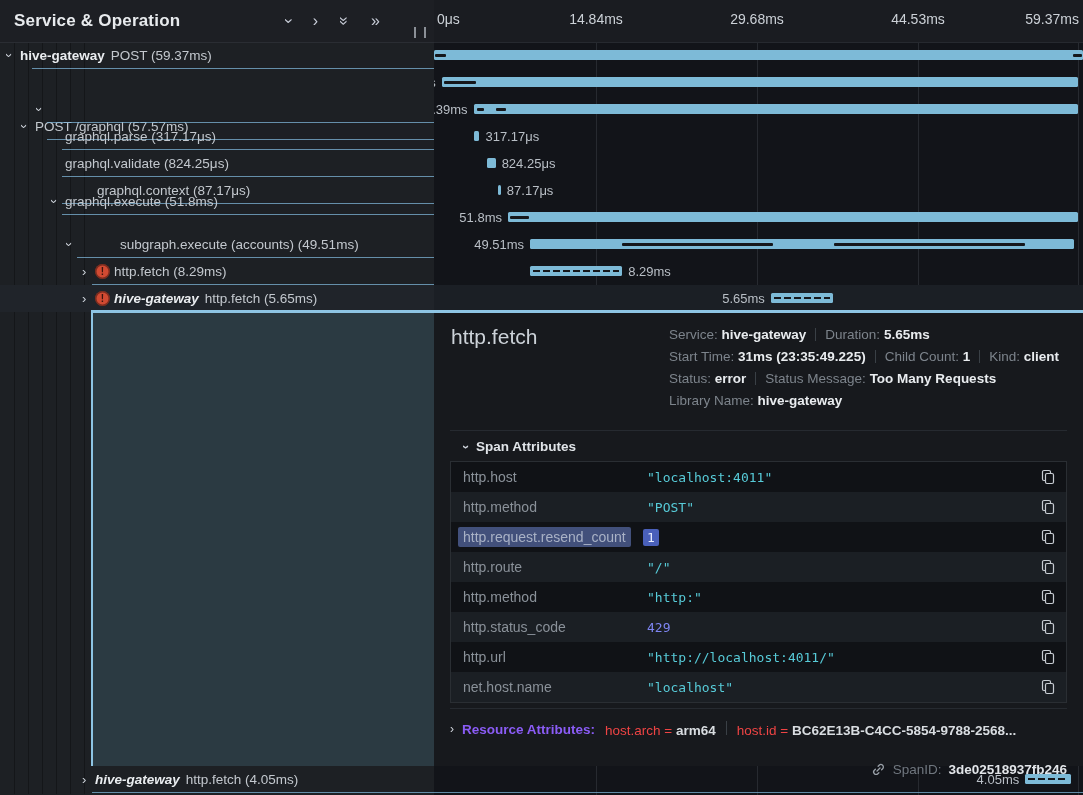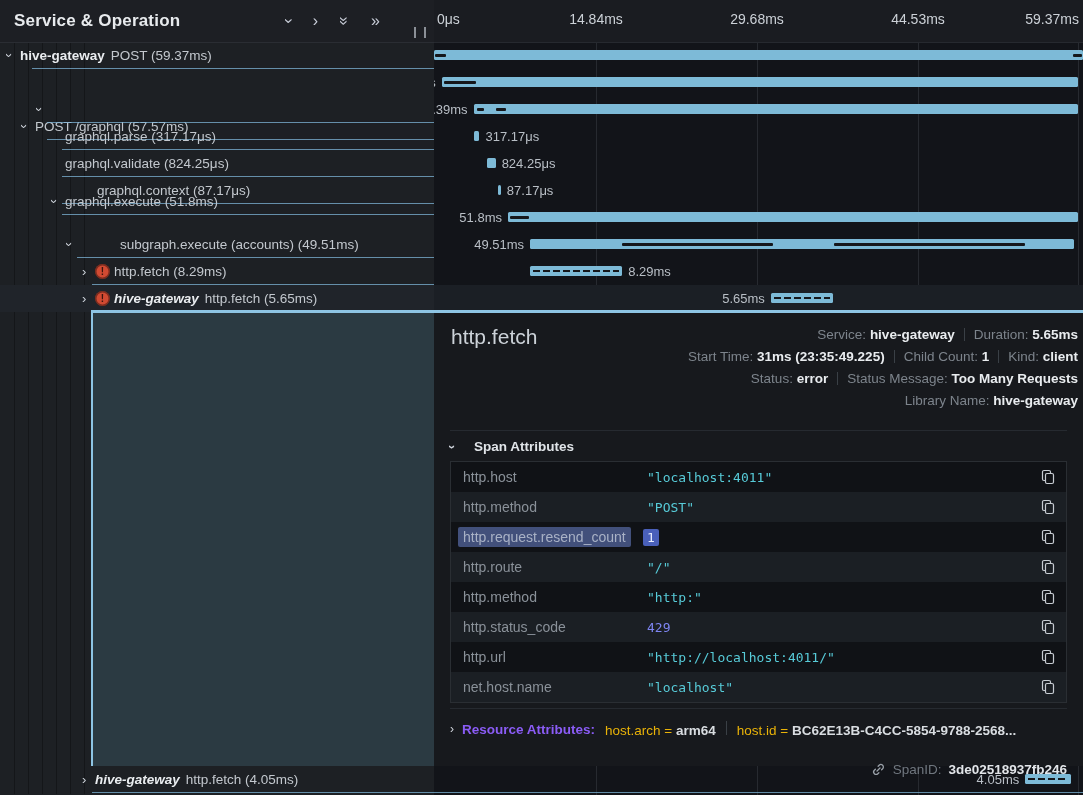--- a/index.html
+++ b/index.html
@@ -44,42 +44,42 @@
   .bar.dashed::after{content:"";position:absolute;left:3px;right:3px;top:4px;height:2px;
         background:repeating-linear-gradient(90deg,#15171b 0 7px,rgba(0,0,0,0) 7px 10px);}
   .dur{position:absolute;top:0;height:27px;display:flex;align-items:center;
        font-size:13px;color:#b9bfc6;white-space:nowrap;}
   
   .teal{position:absolute;left:91px;top:312px;width:343px;height:454px;background:#2b3a42;
         border-left:2px solid #8ec5e4;box-sizing:border-box;z-index:3;}
   .blue-strip{position:absolute;left:91px;top:310px;width:992px;height:2.5px;background:#8ec5e4;z-index:5;}
   .detail{position:absolute;left:434px;top:312px;width:649px;height:454px;background:#17191d;z-index:4;}
   .d-title{position:absolute;left:17px;top:13px;font-size:21px;color:#ccd2d8;}
-  .meta{position:absolute;right:5px;top:12px;text-align:right;margin-left:28px;}
+  .meta{position:absolute;right:24px;top:12px;text-align:left;margin-left:28px;}
   .mline{height:22px;line-height:22px;font-size:13.5px;white-space:nowrap;}
   .m-lab{color:#7d848c;} .m-val{color:#e9ecef;font-weight:bold;}
   .m-sep{display:inline-block;width:1px;height:13px;background:#3a4046;margin:0 9px -2px 9px;}
   .divider{position:absolute;left:16px;right:16px;height:1px;background:#262a30;}
   .div1{top:118px;} .div2{top:396px;}
-  .sec-h{position:absolute;left:16px;top:127px;font-size:13.5px;font-weight:bold;color:#e0e4e8;
-         display:flex;align-items:center;gap:20px;cursor:pointer;}
+  .sec-h{position:absolute;left:30px;top:127px;font-size:13.5px;font-weight:bold;color:#e0e4e8;
+         display:flex;align-items:center;gap:8px;cursor:pointer;}
   .sec-h .chev,.res .chev{position:static;height:auto;font-size:12px;}
   .attrs{position:absolute;left:16px;right:16px;top:149px;border:1px solid #2a2e33;box-sizing:border-box;}
   .arow{position:relative;height:30px;display:flex;align-items:center;}
   .arow.odd{background:#101216;} .arow.even{background:#1b1f24;}
   .a-key{position:absolute;left:12px;font-size:14px;color:#8a9199;white-space:nowrap;}
   .a-val{position:absolute;left:196px;font-family:"DejaVu Sans Mono",monospace;font-size:13px;white-space:nowrap;}
   .a-val.string{color:#57cbd8;} .a-val.number{color:#7e85f2;}
   .k-sel{background:#42507b;color:#a9b2c6;padding:2px 5px;margin-left:-5px;border-radius:2px;}
   .v-sel{background:#4a60ba;color:#e8edff;padding:1px 4px;margin-left:-4px;border-radius:2px;}
   .copy-btn{position:absolute;right:10px;top:7px;width:16px;height:16px;cursor:pointer;}
   .res{position:absolute;left:16px;top:404px;height:26px;display:flex;align-items:center;gap:8px;
        font-size:13.5px;white-space:nowrap;cursor:pointer;}
   .res-h{color:#8b5cf6;font-weight:bold;margin-right:2px;}
-  .r-key,.r-eq{color:#eab308;text-align:right;} .r-val{color:#d9dde1;font-weight:bold;}
+  .r-key,.r-eq{color:#ef4444;text-align:right;} .r-val{color:#d9dde1;font-weight:bold;}
   .r-sep{display:inline-block;width:1px;height:14px;background:#3a4046;margin:0 10px;}
   .footer{position:absolute;right:16px;top:430px;height:22px;display:flex;align-items:center;gap:7px;
           font-size:13.5px;margin-top:16px;}
   .sid-l{color:#70777f;} .sid-v{color:#e2e5e9;font-weight:bold;}
 </style>
 </head>
 <body>
 
 <div class="app">
   <div class="tree-bg"></div>

